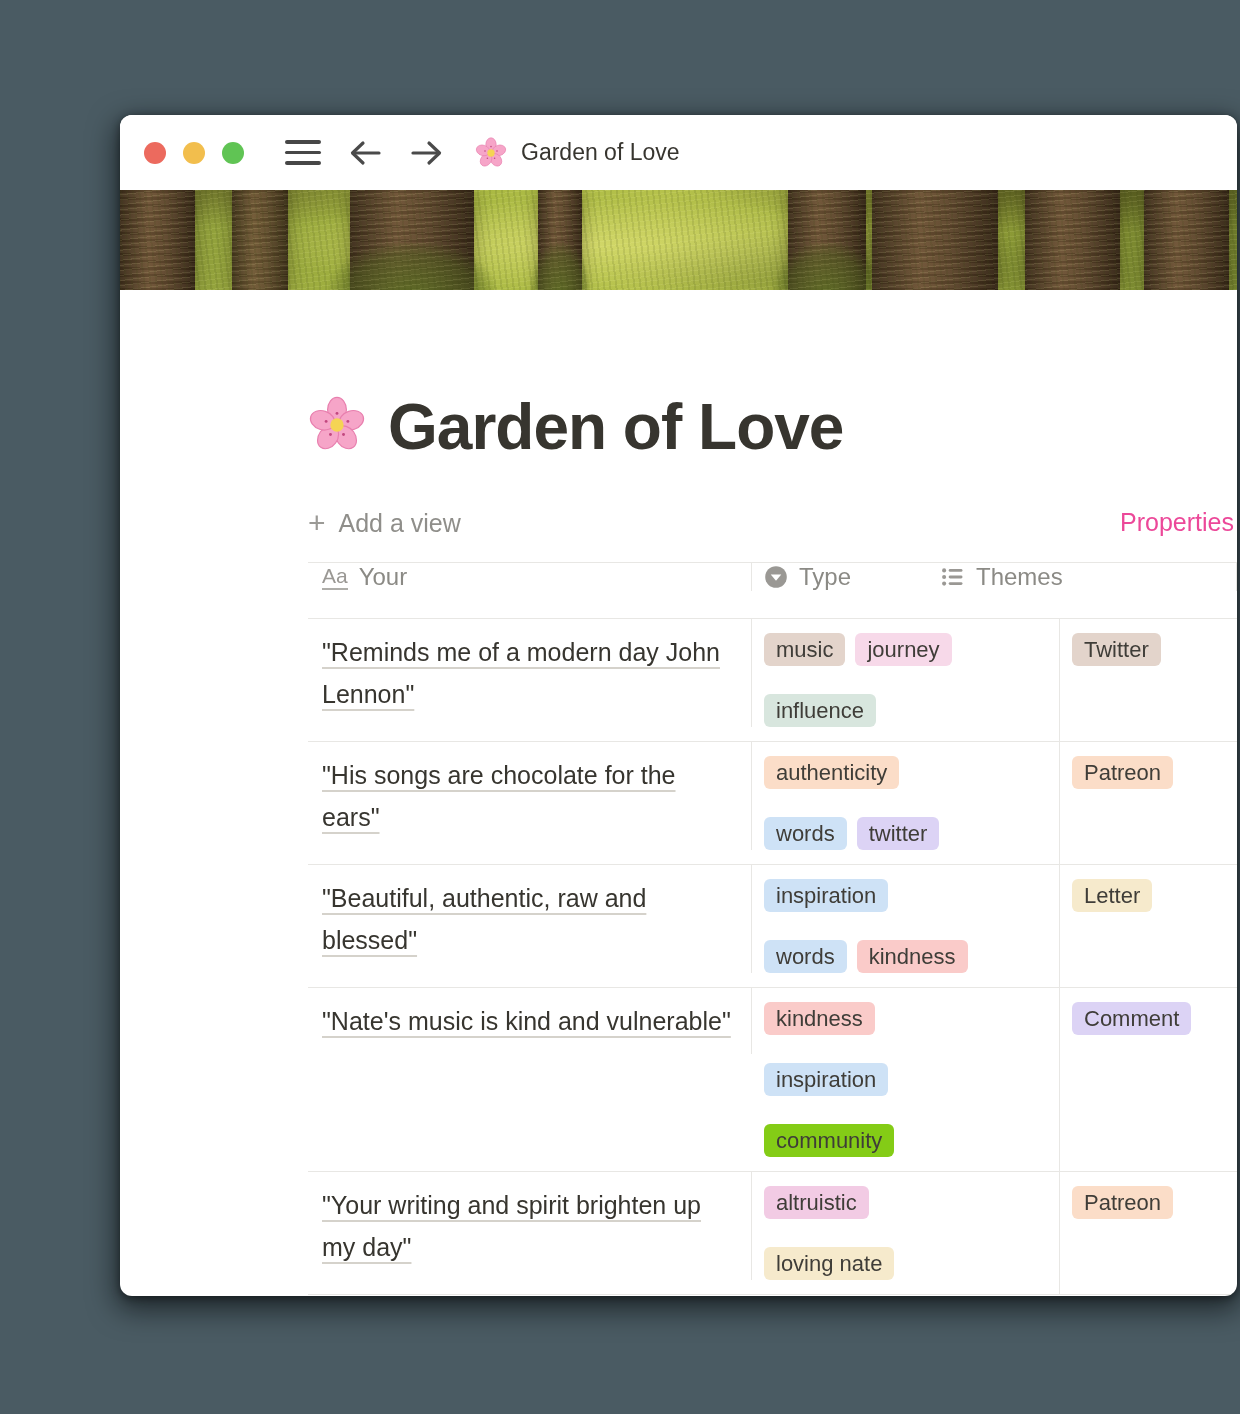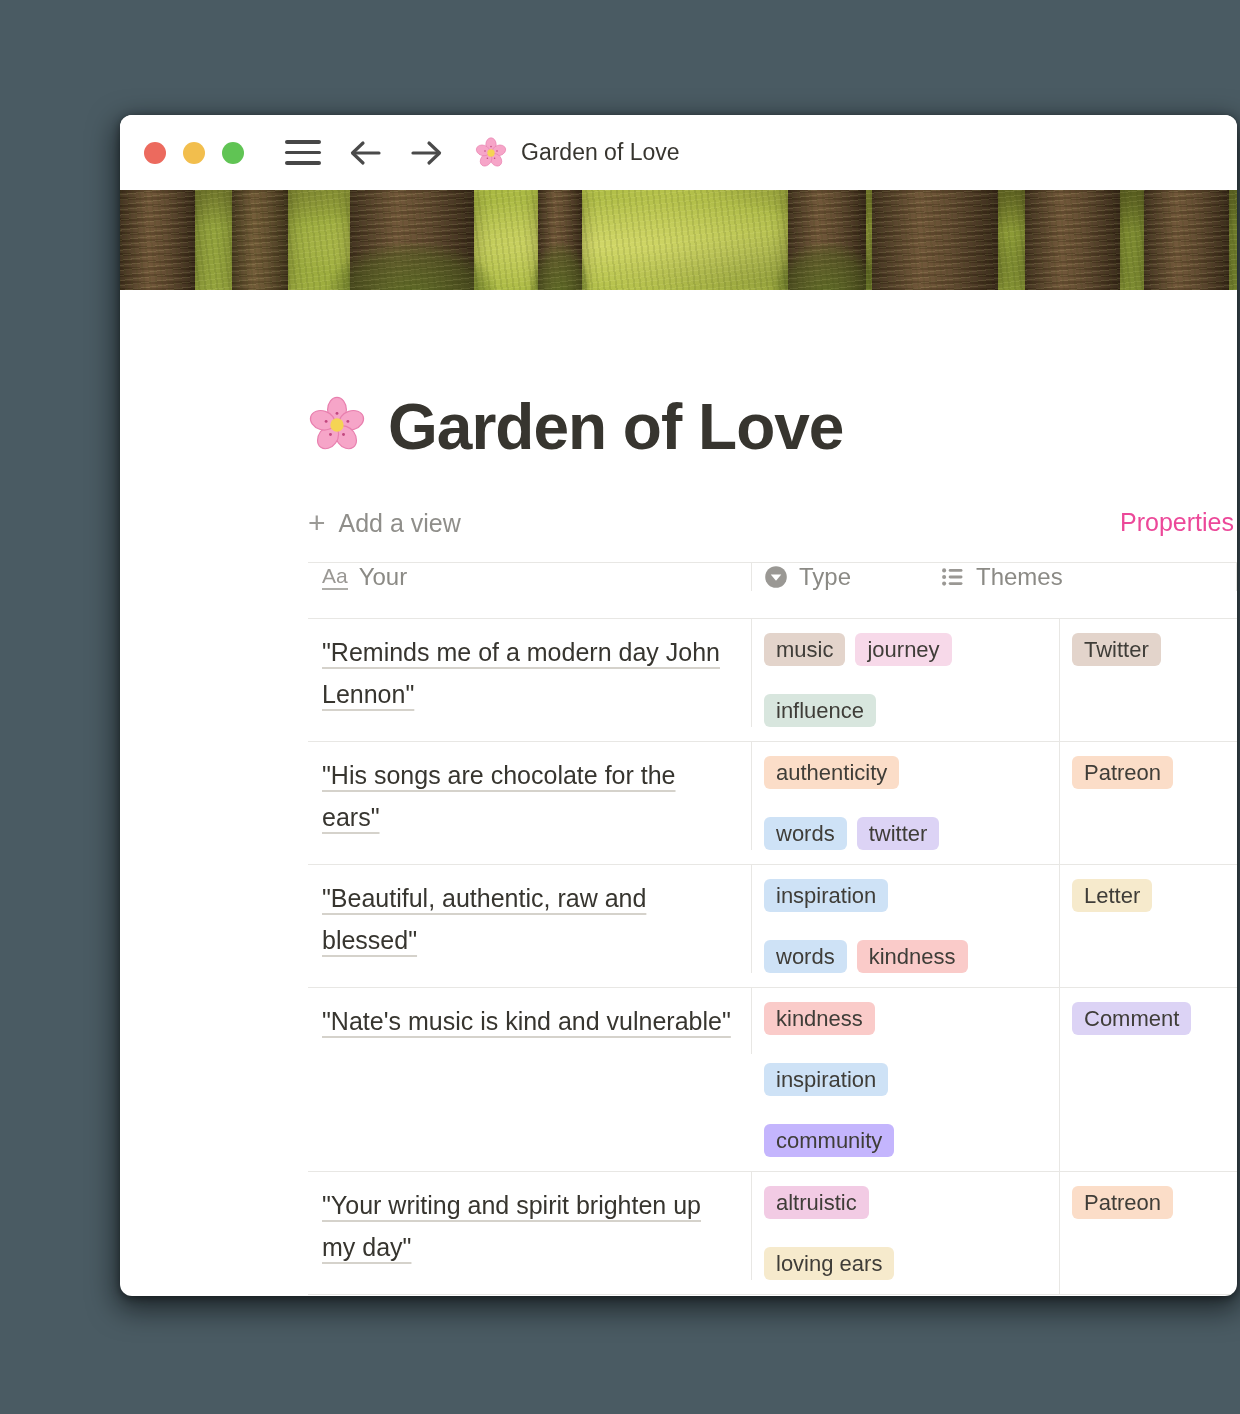--- a/index.html
+++ b/index.html
@@ -253,33 +253,33 @@
           <div class="tr row">
             <div class="col-name"><span class="name-link">"Nate's music is kind and vulnerable"</span></div>
             <div class="col-themes">
               <div class="tag-line">
                 <span class="tag" style="background: rgb(250, 203, 201);">kindness</span>
               </div>
               <div class="tag-line">
                 <span class="tag" style="background: rgb(206, 226, 246);">inspiration</span>
               </div>
               <div class="tag-line">
-                <span class="tag" style="background: #c4b5fd;">community</span>
+                <span class="tag" style="background: #84cc16;">community</span>
               </div>
             </div>
             <div class="col-type"><span class="tag" style="background: rgb(220, 211, 245);">Comment</span></div>
           </div>
           <div class="tr row">
             <div class="col-name"><span class="name-link">"Your writing and spirit brighten up my day"</span></div>
             <div class="col-themes">
               <div class="tag-line">
                 <span class="tag" style="background: rgb(242, 203, 228);">altruistic</span>
               </div>
               <div class="tag-line">
-                <span class="tag" style="background: rgb(246, 234, 204);">loving ears</span>
+                <span class="tag" style="background: rgb(246, 234, 204);">loving nate</span>
               </div>
             </div>
             <div class="col-type"><span class="tag" style="background: rgb(251, 221, 200);">Patreon</span></div>
           </div>
         </div>
 
       <div class="count-row">
         <span class="count-label">COUNT</span>
         <span class="count-value">6</span>
       </div>

